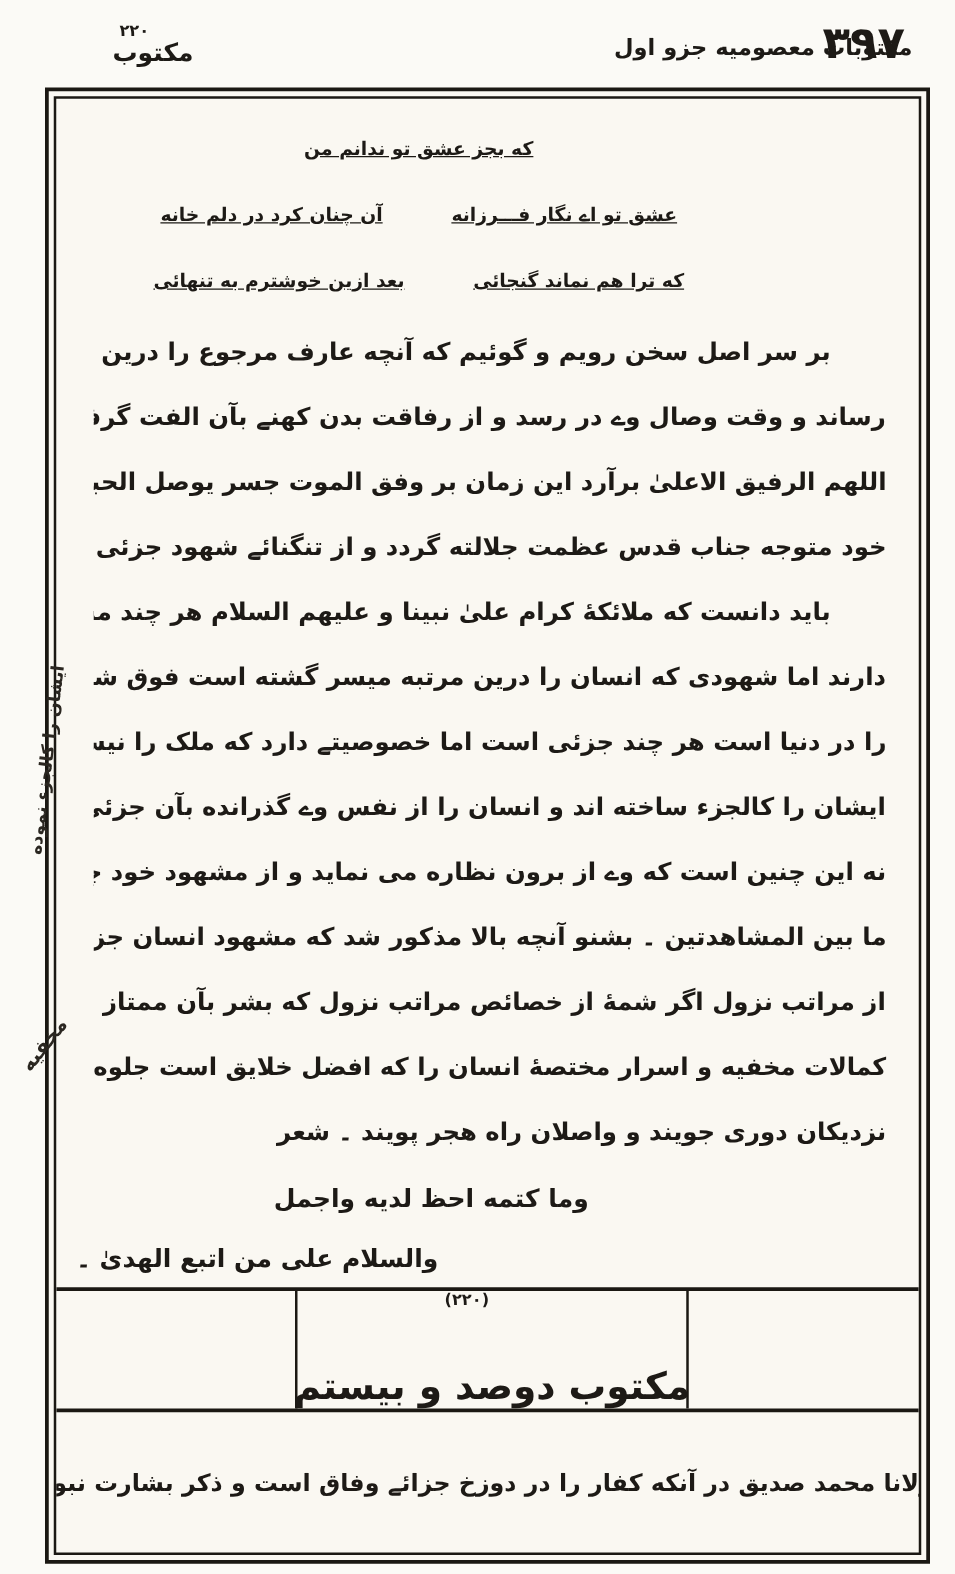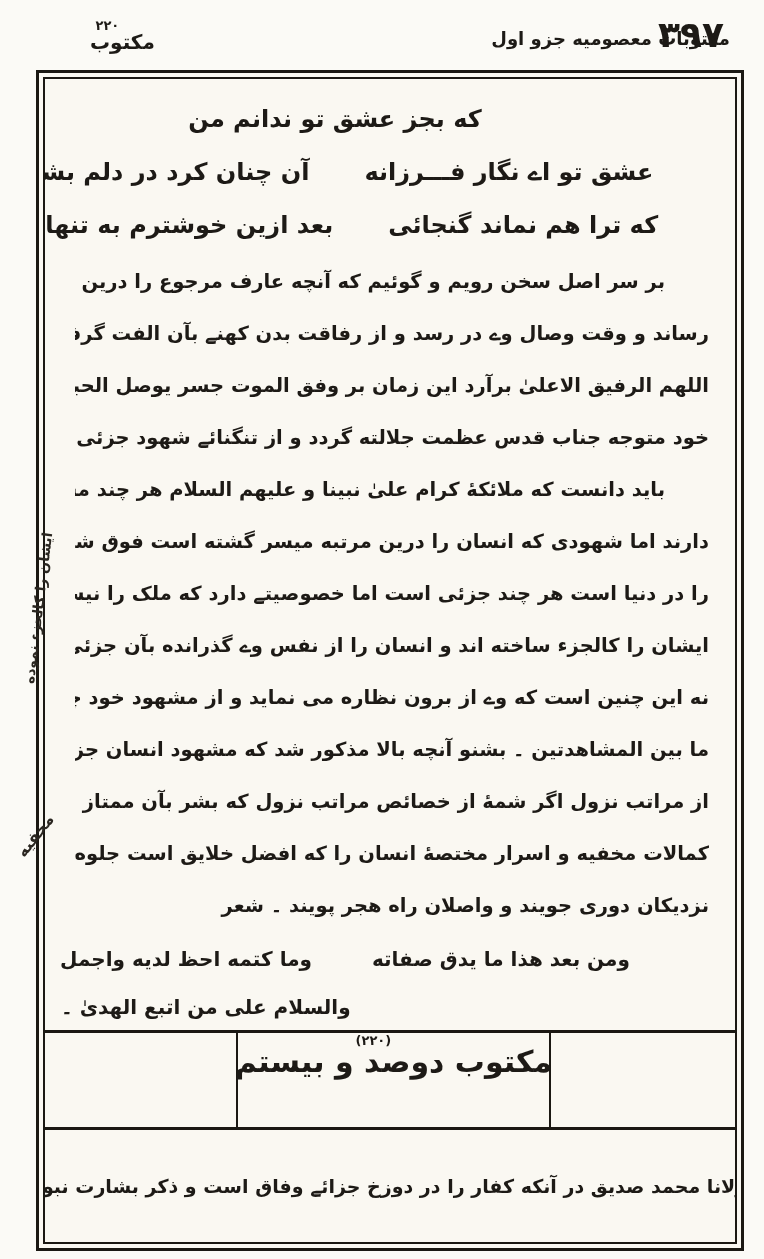--- a/index.html
+++ b/index.html
@@ -17,40 +17,40 @@
   .hdr-right{position:absolute;top:28px;right:34px;font-size:18px;font-weight:bold;direction:rtl;}
   
   .outer-box{position:absolute;left:36px;top:70px;width:702px;height:1175px;
     border:3px solid #1b1813;background:#faf8f2;}
   .inner-box{position:absolute;top:4px;left:4px;right:4px;bottom:4px;
     border:2px solid #1b1813;display:flex;flex-direction:column;overflow:hidden;}
   
   .poem{margin-top:14px;}
   .poem-row{display:flex;direction:rtl;justify-content:center;gap:55px;
     transform:translateX(-55px);line-height:53px;}
-  .hemi{font-size:24px;font-weight:bold;white-space:nowrap;}
+  .hemi{font-size:15px;font-weight:bold;white-space:nowrap;text-decoration:underline;}
   
   .prose{padding:4px 26px 0 30px;direction:rtl;}
   .prose-line{font-size:19.5px;font-weight:600;line-height:52px;white-space:nowrap;
     text-align:justify;text-align-last:justify;overflow:hidden;}
   .prose-line.indent{text-indent:44px;}
   .prose-line.no-justify{text-align:right;text-align-last:right;}
   
   .verse-row{display:flex;direction:rtl;justify-content:center;gap:60px;
     transform:translateX(-45px);line-height:50px;margin-top:2px;}
   .verse-half{font-size:20px;font-weight:bold;white-space:nowrap;}
   .closing{direction:rtl;text-align:left;padding-left:16px;font-size:20px;
     font-weight:bold;line-height:46px;}
   
   .title-row{margin-top:auto;border-top:3px solid #1b1813;height:94px;
     display:flex;direction:rtl;}
   .cell{height:100%;}
   .cell-right{width:27%;}
   .cell-center{width:45%;border-left:2px solid #1b1813;border-right:2px solid #1b1813;
-    display:flex;flex-direction:column;align-items:center;justify-content:flex-start;}
+    display:flex;flex-direction:column;align-items:center;justify-content:space-between;}
   .cell-left{width:28%;}
   .title-num{font-size:13px;font-weight:bold;letter-spacing:2px;margin-bottom:-4px;
     margin-right:40px;}
   .title-main{font-size:30px;font-weight:bold;white-space:nowrap;}
   .annot-row{border-top:3px solid #1b1813;flex:1;display:flex;align-items:center;
     justify-content:center;direction:rtl;}
   .annot-text{font-size:19px;font-weight:bold;white-space:nowrap;padding:0 8px;}
   
   .mnote{position:absolute;direction:rtl;font-weight:bold;color:#2a2620;}
   .mnote-upper{top:600px;left:-52px;width:180px;text-align:center;font-size:14px;
@@ -70,21 +70,21 @@
 
 <div class="outer-box">
   <div class="inner-box">
 
     <div class="poem">
       <div class="poem-row">
         <span class="hemi">که بجز عشق تو ندانم من</span>
       </div>
       <div class="poem-row">
         <span class="hemi">عشق تو اے نگار فـــرزانه</span>
-        <span class="hemi">آن چنان کرد در دلم بشنو</span>
+        <span class="hemi">آن چنان کرد در دلم خانه</span>
       </div>
       <div class="poem-row">
         <span class="hemi">که ترا هم نماند گنجائی</span>
         <span class="hemi">بعد ازین خوشترم به تنهائی</span>
       </div>
     </div>
 
     <div class="prose">
       <div class="prose-line indent">بر سر اصل سخن رویم و گوئیم که آنچه عارف مرجوع را درین نزول مقصود بود چون بانجام</div>
       <div class="prose-line">رساند و وقت وصال وے در رسد و از رفاقت بدن کهنے بآن الفت گرفته بود اعراض نماید و ندائے</div>
@@ -95,21 +95,20 @@
       <div class="prose-line">را در دنیا است هر چند جزئی است اما خصوصیتے دارد که ملک را نیست و آن آنست که مشهود جزئی</div>
       <div class="prose-line">ایشان را کالجزء ساخته اند و انسان را از نفس وے گذرانده بآن جزئی بقا بخشیده و مشاهدهٔ ملک</div>
       <div class="prose-line">نه این چنین است که وے از برون نظاره می نماید و از مشهود خود چیزے بدست نمی آرد شتان</div>
       <div class="prose-line">ما بین المشاهدتین ۔ بشنو آنچه بالا مذکور شد که مشهود انسان جزئی است در مرتبهٔ اول است</div>
       <div class="prose-line">از مراتب نزول اگر شمهٔ از خصائص مراتب نزول که بشر بآن ممتاز است در معرض بیان آرد و</div>
       <div class="prose-line">کمالات مخفیه و اسرار مختصهٔ انسان را که افضل خلایق است جلوه گر سازد نزدیک است که</div>
       <div class="prose-line no-justify">نزدیکان دوری جویند و واصلان راه هجر پویند ۔ شعر</div>
     </div>
 
     <div class="verse-row">
-      <span class="verse-half">ومن بعد هذا ما یدق صفاته</span>
       <span class="verse-half">وما کتمه احظ لدیه واجمل</span>
     </div>
 
     <div class="closing">والسلام علی من اتبع الهدیٰ ۔</div>
 
     <div class="title-row">
       <div class="cell cell-right"></div>
       <div class="cell cell-center">
         <span class="title-num">(۲۲۰)</span>
         <span class="title-main">مکتوب دوصد و بیستم</span>

